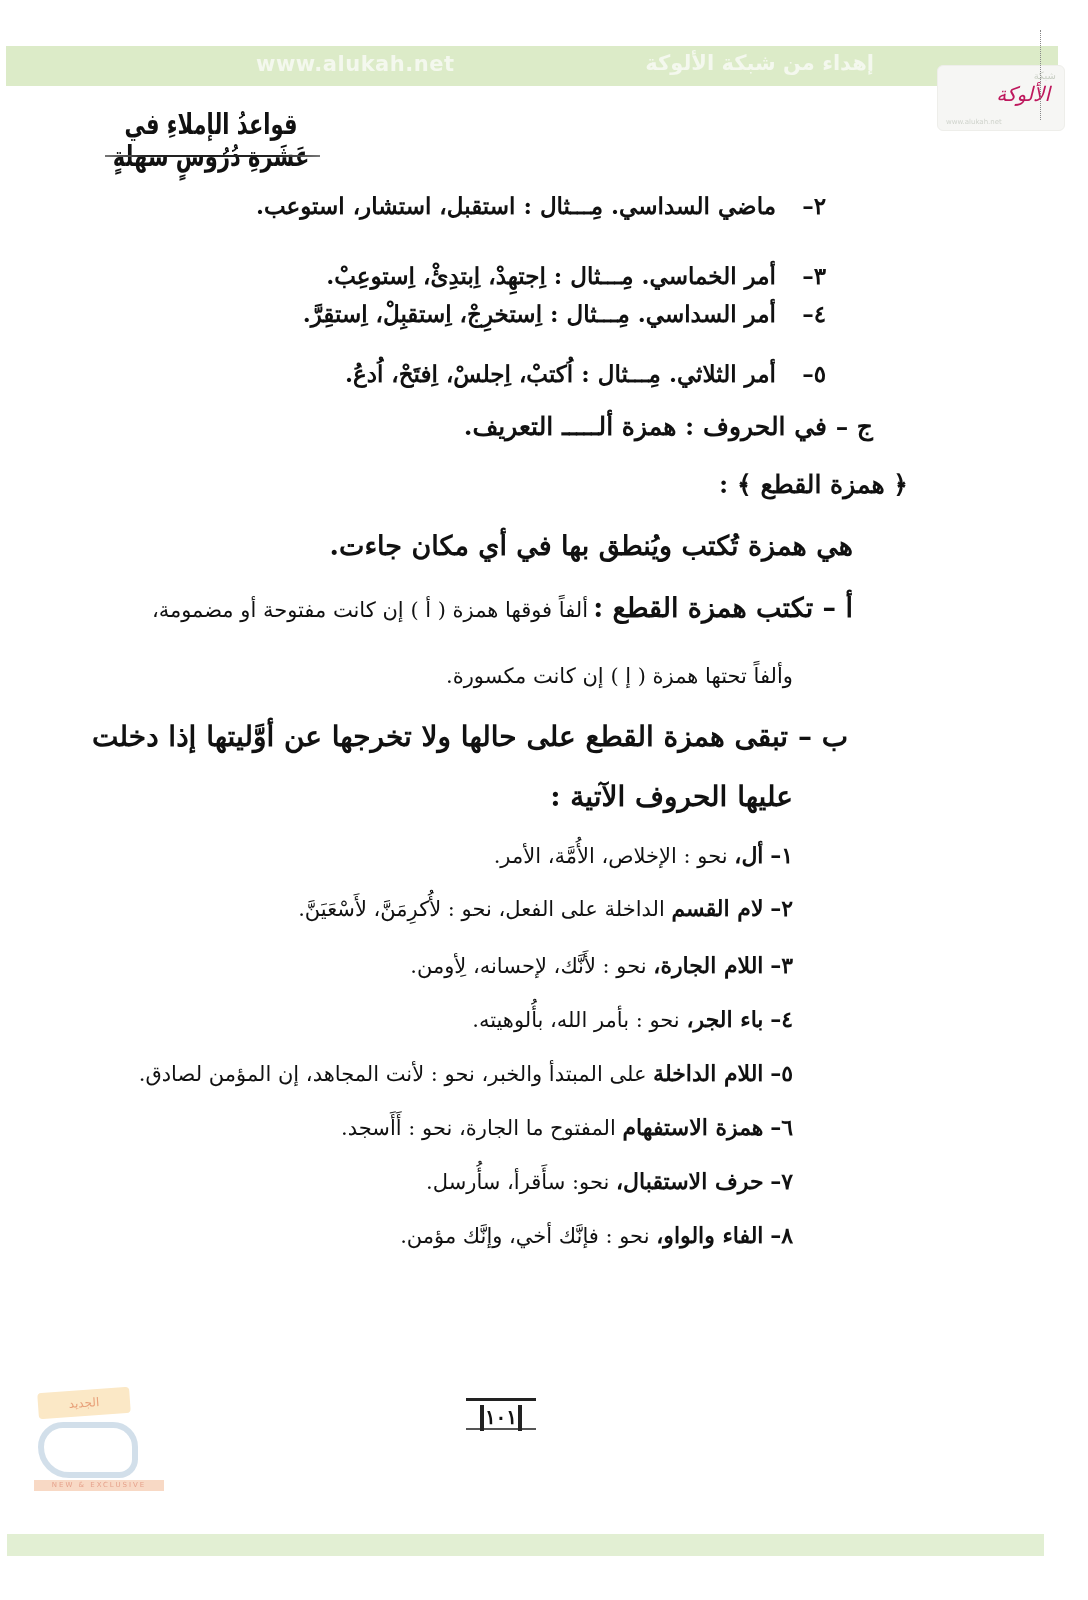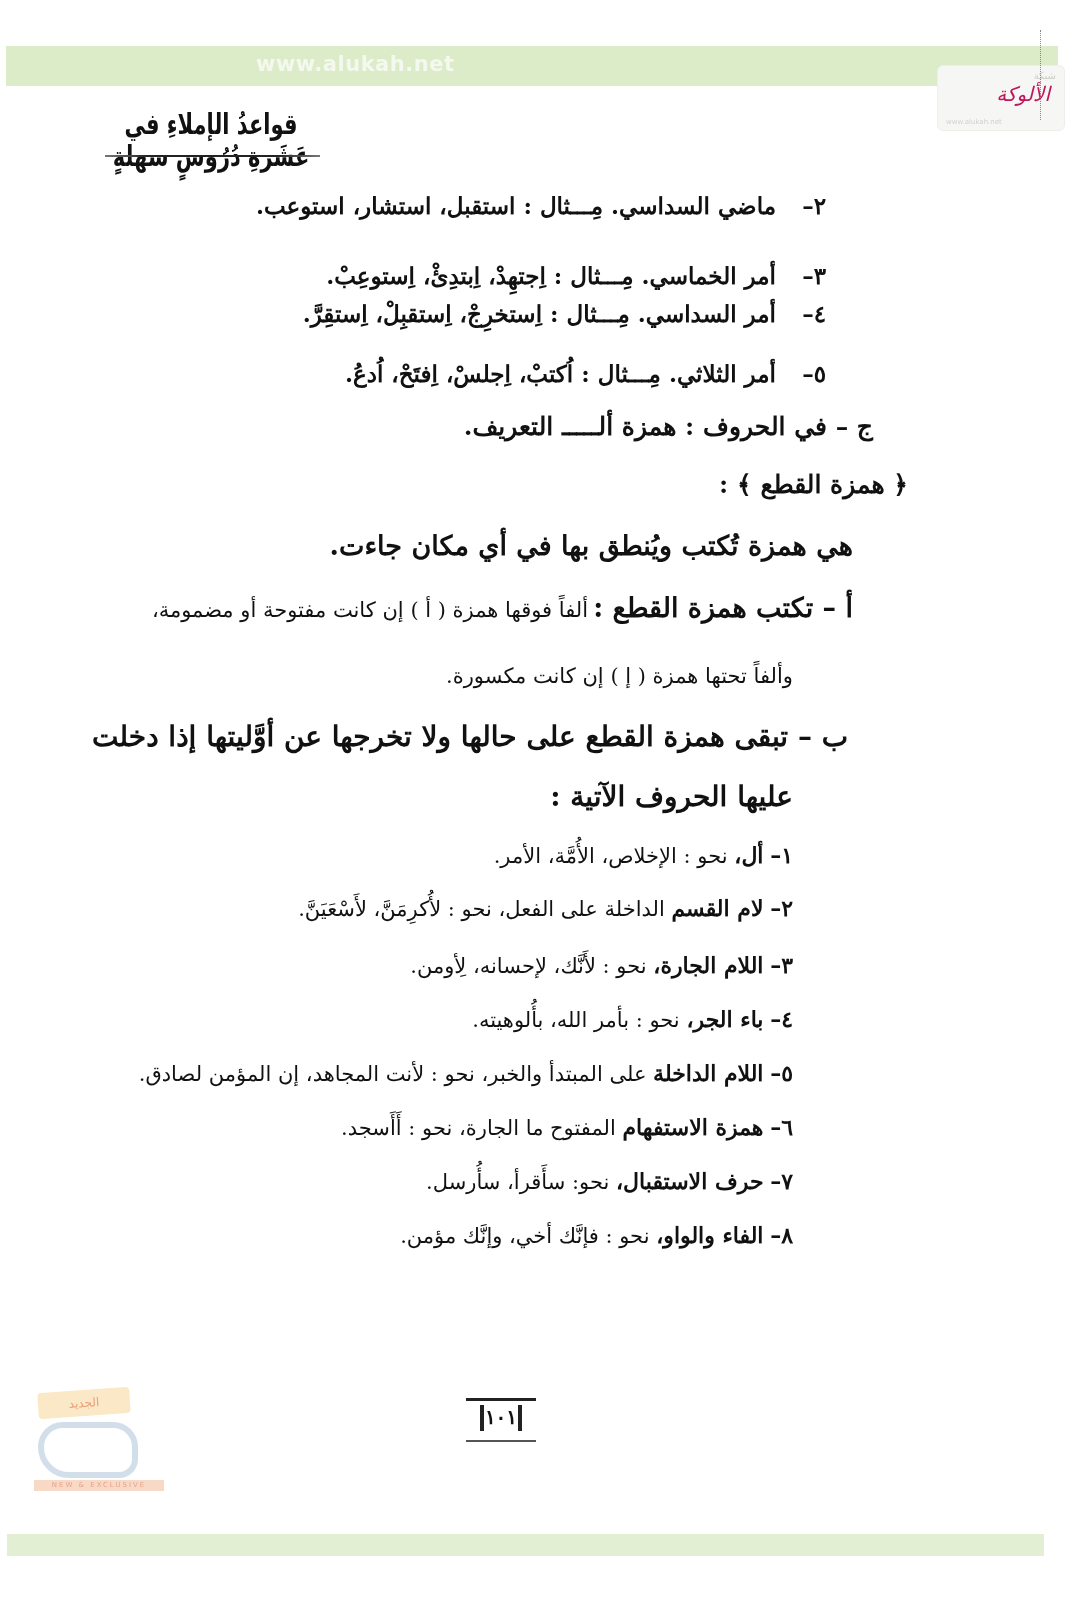--- a/index.html
+++ b/index.html
@@ -63,21 +63,21 @@
       position: absolute; white-space: nowrap; direction: rtl; text-align: right;
     }
     .l-med { font-size: 23px; font-weight: bold; }
     .l-big { font-size: 27px; font-weight: bold; }
     .l-norm { font-size: 21px; font-weight: normal; }
     .l-norm b { font-weight: bold; font-size: 22px; }
     .num { display: inline-block; min-width: 42px; }
 
     
     .page-num {
-      position: absolute; left: 466px; top: 1398px; width: 70px; height: 44px;
+      position: absolute; left: 466px; top: 1398px; width: 70px; height: 32px;
       text-align: center; font-size: 20px; font-weight: bold; direction: rtl;
       border-top: 3px solid #222; border-bottom: 2px solid #555;
       padding-top: 4px; color: #111;
     }
     .page-num::before, .page-num::after {
       content: ""; position: absolute; top: 4px; width: 4px; height: 26px; background: #222;
     }
     .page-num::before { left: 14px; }
     .page-num::after { right: 14px; }
     .watermark-logo {
@@ -100,20 +100,21 @@
     .bottom-banner {
       position: absolute; left: 7px; top: 1534px; width: 1037px; height: 22px;
       background: #e2efd3;
     }
   </style>
 </head>
 <body>
 
 <div class="top-banner">
   <span class="banner-url">www.alukah.net</span>
+  <span class="banner-gift">إهداء من شبكة الألوكة</span>
 </div>
 <div class="logo-box">
   <span class="logo-small">شبكة</span>
   <span class="logo-main">الألوكة</span>
   <span class="logo-url">www.alukah.net</span>
 </div>
 <div class="scan-line"></div>
 
 <div class="book-title">قواعدُ الإملاءِ في عَشَرةِ دُرُوسٍ سهلةٍ</div>
 <div class="title-rule"></div>

